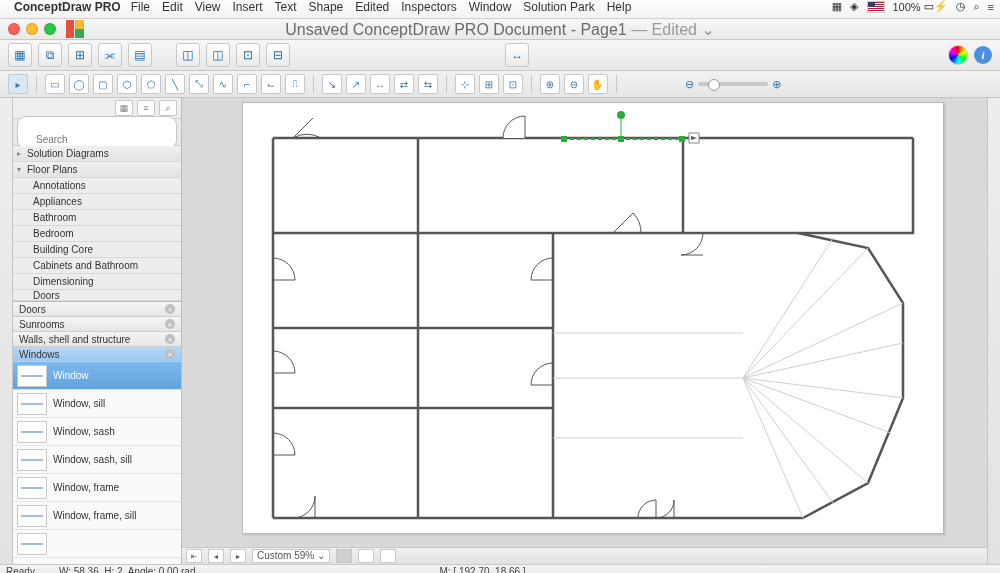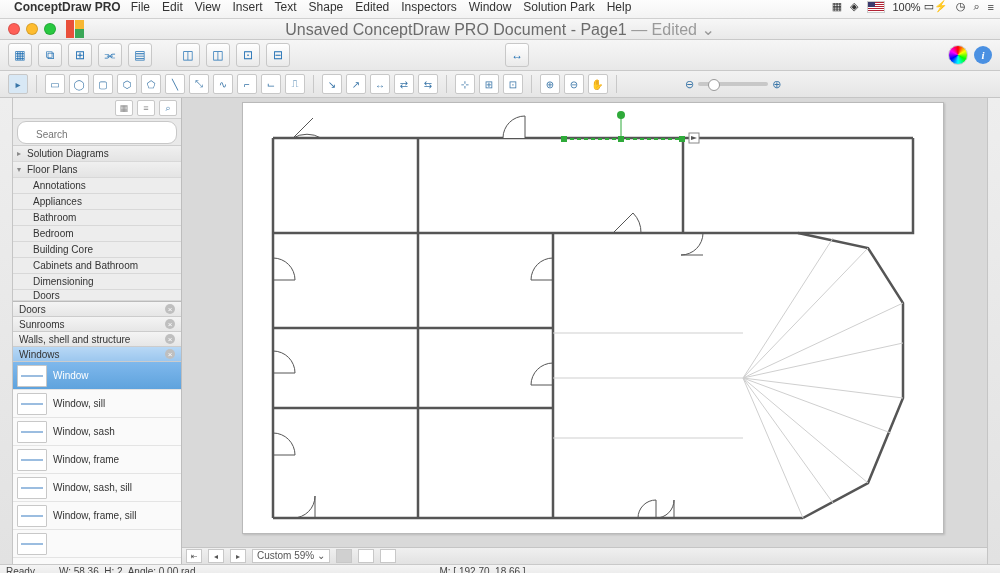--- a/index.html
+++ b/index.html
@@ -23,21 +23,21 @@
 .sep{width:12px}
 .toolbar2{height:26px;background:linear-gradient(#f2f2f2,#e5e5e5);border-bottom:1px solid #c5c5c5;display:flex;align-items:center;padding:0 8px;gap:4px}
 .t2btn{width:18px;height:18px;border:1px solid #c8c8c8;border-radius:2px;background:#fff;display:flex;align-items:center;justify-content:center;font-size:10px;color:#3a76a8}
 .t2sep{width:1px;height:18px;background:#c8c8c8;margin:0 4px}
 .body{display:flex;height:466px}
 .sidecol{width:12px;background:linear-gradient(#eee,#e2e2e2);border-right:1px solid #c5c5c5;writing-mode:vertical-rl;font-size:8px;color:#888;text-align:center;padding-top:2px}
 .panel{width:168px;background:#e9e9e9;border-right:1px solid #bdbdbd;display:flex;flex-direction:column}
 .panel-top{height:20px;background:#eee;border-bottom:1px solid #cfcfcf;display:flex;align-items:center;justify-content:flex-end;padding:0 4px;gap:4px}
 .ptbtn{width:16px;height:14px;border:1px solid #c8c8c8;border-radius:2px;background:#fff;font-size:9px;color:#888;display:flex;align-items:center;justify-content:center}
 .search{height:22px;display:flex;align-items:center;padding:2px 4px;border-bottom:1px solid #cfcfcf}
-.search input{width:100%;height:16px;border:1px solid #c8c8c8;border-radius:9px;padding:5px 6px 0 18px;font-size:10px;background:#fff;color:#999}
+.search input{width:100%;height:16px;border:1px solid #c8c8c8;border-radius:9px;padding:15px 6px 0 18px;font-size:10px;background:#fff;color:#999}
 .tree{flex:0 0 auto}
 .tree-row{height:15px;display:flex;align-items:center;padding:0 4px;background:linear-gradient(#f0f0f0,#e4e4e4);border-bottom:1px solid #d8d8d8;font-size:10px;cursor:default}
 .tree-row .arrow{width:10px;color:#888;font-size:8px}
 .tree-row.child{padding-left:20px;background:#ededed}
 .catlist{border-top:1px solid #bbb}
 .cat{height:14px;display:flex;align-items:center;justify-content:space-between;padding:0 6px;background:linear-gradient(#f4f4f4,#e6e6e6);border-bottom:1px solid #ccc;font-size:10px;cursor:default}
 .cat .x{width:10px;height:10px;border-radius:50%;background:#bfbfbf;color:#fff;font-size:8px;display:flex;align-items:center;justify-content:center}
 .cat.sel{background:linear-gradient(#b8d8f5,#9cc7ee)}
 .itemlist{flex:1;overflow:auto;background:#fafafa}
 .item{height:27px;display:flex;align-items:center;gap:6px;padding:0 4px;border-bottom:1px solid #e4e4e4;font-size:10px;cursor:default}
@@ -211,25 +211,25 @@
       <div class="item">
           <div class="thumb"></div>
           <span>Window, sill</span>
         </div>
       <div class="item">
           <div class="thumb"></div>
           <span>Window, sash</span>
         </div>
       <div class="item">
           <div class="thumb"></div>
+          <span>Window, sash, sill</span>
+        </div>
+      <div class="item">
+          <div class="thumb"></div>
           <span>Window, frame</span>
-        </div>
-      <div class="item">
-          <div class="thumb"></div>
-          <span>Window, sash, sill</span>
         </div>
       <div class="item">
           <div class="thumb"></div>
           <span>Window, frame, sill</span>
         </div>
       <div class="item">
           <div class="thumb"></div>
         </div>
     </div>
   </div>

